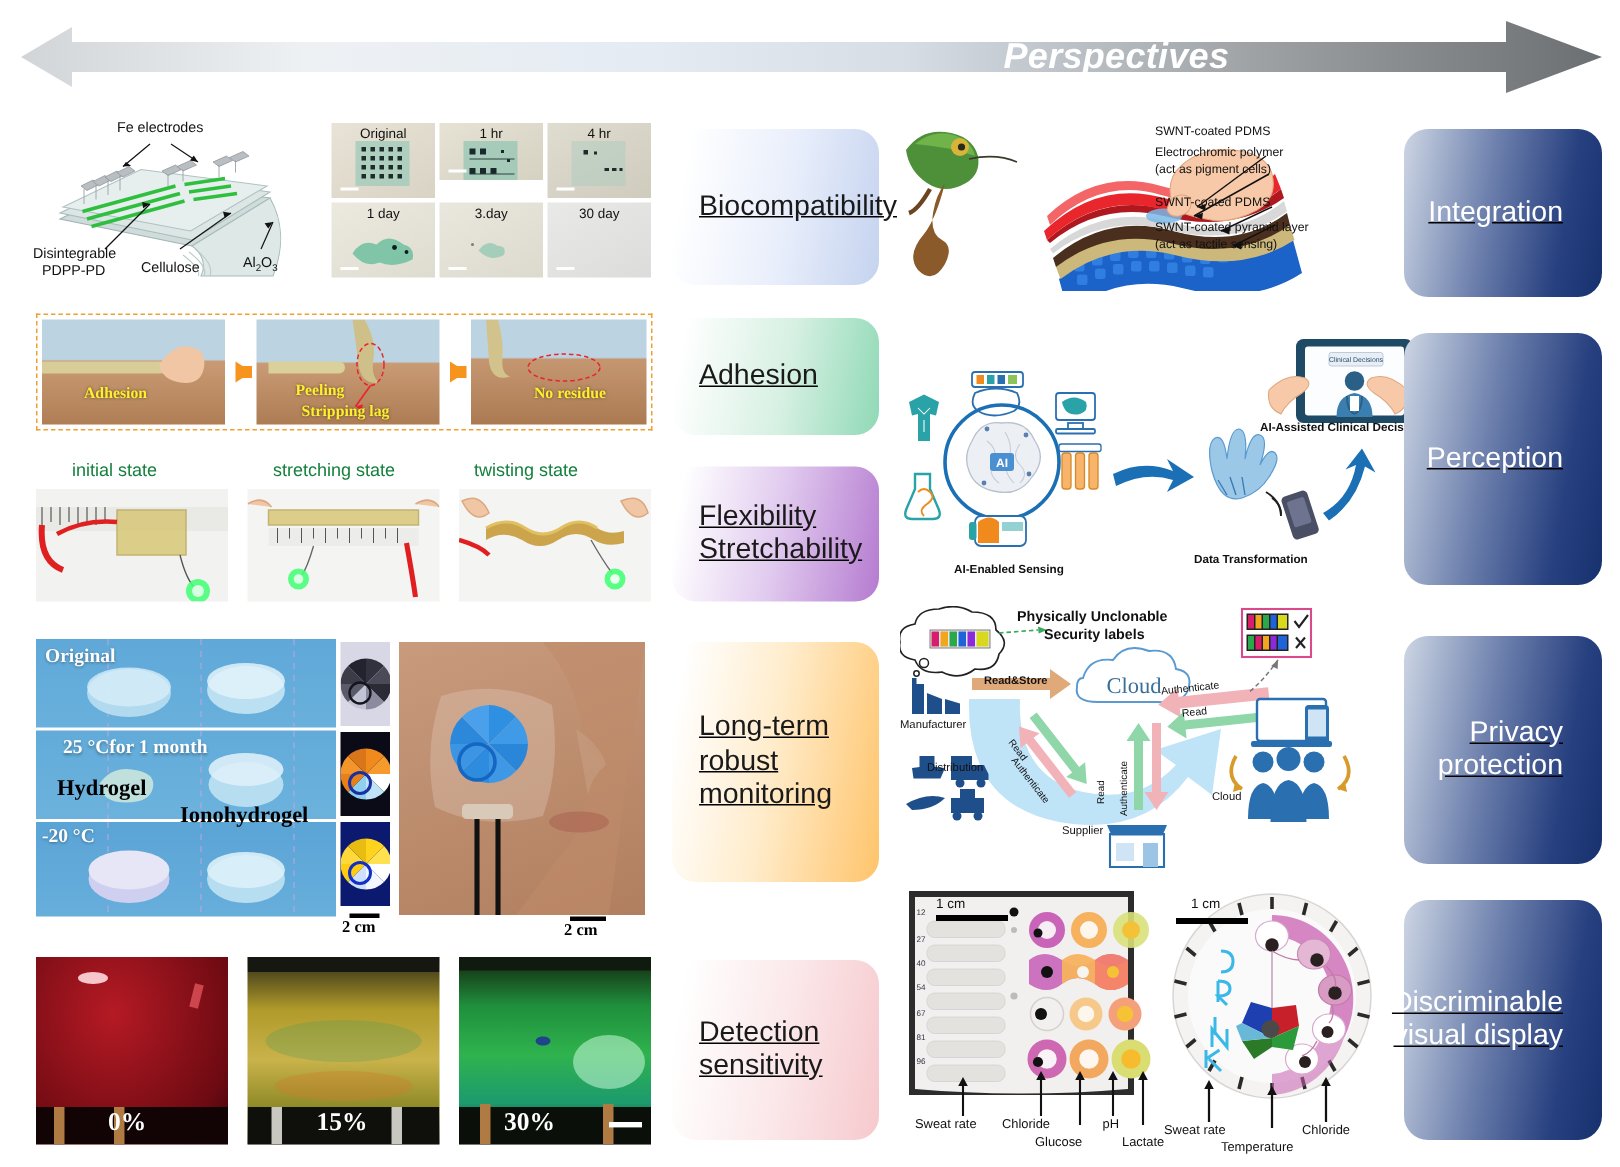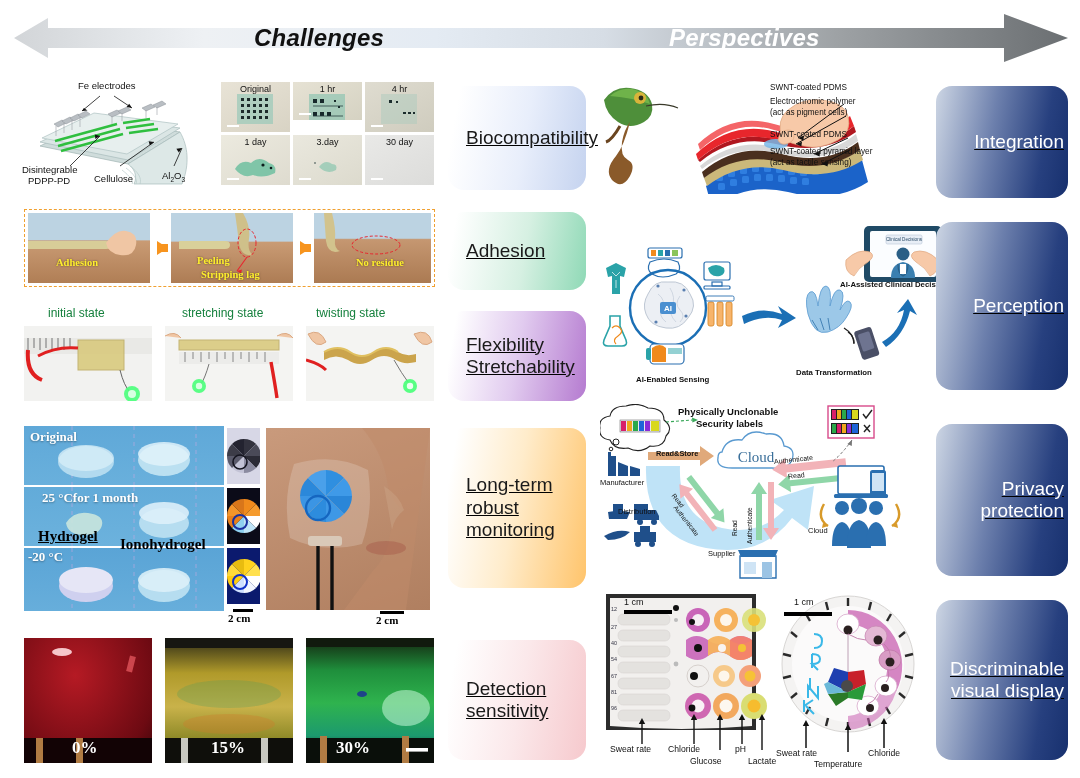--- a/index.html
+++ b/index.html
@@ -14,21 +14,21 @@
     font-style:italic;font-weight:bold;font-size:24px;letter-spacing:.2px;}
   #hdr-challenges{left:240px;color:#111;}
   #hdr-perspectives{left:655px;color:#ffffff;}
 
   
   .pill{position:absolute;border-radius:16px;display:flex;align-items:center;
         box-sizing:border-box;text-decoration:underline;}
   .pill-text{font-size:19px;line-height:1.18;color:#1a1a1a;}
   .pill-left .pill-text{padding-left:18px;}
   .pill-right{justify-content:flex-end;}
-  .pill-right .pill-text{color:#fff;text-align:right;padding-right:4px;}
+  .pill-right .pill-text{color:#fff;text-align:right;padding-right:26px;}
 
   
   .ph{position:absolute;overflow:hidden;background:#ddd;}
   .cap{position:absolute;font-size:10.5px;color:#15803d;white-space:nowrap;}
 
   
   .sch-txt{position:absolute;font-size:9.5px;color:#111;white-space:nowrap;}
 
   
   .mg{position:absolute;overflow:hidden;}
@@ -76,21 +76,20 @@
           <stop offset="0%" stop-color="#d2d5d8"></stop>
           <stop offset="18%" stop-color="#eef1f4"></stop>
           <stop offset="40%" stop-color="#e4ebf3"></stop>
           <stop offset="56%" stop-color="#d6dde5"></stop>
           <stop offset="78%" stop-color="#9ea2a5"></stop>
           <stop offset="100%" stop-color="#6b6f72"></stop>
         </linearGradient>
       </defs>
       <polygon points="0,24 34,4 34,14 990,14 990,0 1054,24 990,48 990,34 34,34 34,44" fill="url(#gArrow)"></polygon>
     </svg>
-    <div class="hdr-label" id="hdr-challenges">Challenges</div>
     <div class="hdr-label" id="hdr-perspectives">Perspectives</div>
   </div>
 
   <div class="abs" style="left:22px;top:80px;width:195px;height:108px;">
     <svg viewBox="0 0 195 108" style="position:absolute;left:0;top:0;width:195px;height:108px;">
 
       <g>
         <path d="M18,66 L72,40 L158,52 L106,84 Z" fill="#cfdcdb" stroke="#9fb3b2" stroke-width="0.7"></path>
         <path d="M18,62 L72,36 L158,48 L106,80 Z" fill="#dbe6e5" stroke="#a8bcbb" stroke-width="0.7"></path>
         <path d="M20,58 L72,33 L156,44 L105,74 Z" fill="#e7efee" stroke="#aec2c1" stroke-width="0.7"></path>
@@ -392,21 +391,21 @@
               <line x1="110" y1="0" x2="110" y2="63"></line>
               <line x1="172" y1="0" x2="172" y2="63"></line>
           </g>
           <ellipse cx="62" cy="38" rx="27" ry="16" fill="#cfd0ef"></ellipse>
           <ellipse cx="62" cy="32" rx="27" ry="13" fill="#e6e6f6"></ellipse>
           <ellipse cx="140" cy="38" rx="26" ry="16" fill="#bfe2f2" opacity=".9"></ellipse>
           <ellipse cx="140" cy="32" rx="26" ry="12" fill="#dcf0f8" opacity=".9"></ellipse>
         </svg>
         <div class="hy-lab" style="left:4px;top:1px;">-20 °C</div>
       </div>
-      <div class="hy-lab hy-lab-dark" style="left:14px;top:102px;font-size:15px;text-decoration:underline;">Hydrogel</div>
+      <div class="hy-lab hy-lab-dark" style="left:14px;top:92px;font-size:15px;">Hydrogel</div>
       <div class="hy-lab hy-lab-dark" style="left:96px;top:110px;font-size:15px;">Ionohydrogel</div>
     </div>
 
     <div class="abs" style="left:203px;top:0px;width:33px;height:185px;">
       <div class="ph" style="left:0;top:2px;width:33px;height:56px;background:#d7d7e6;">
         <svg viewBox="0 0 33 56" style="width:33px;height:56px;display:block;">
           <g transform="translate(17,28)">
             <path d="M0,0 L0,-17 A17,17 0 0,1 12,-12 Z" fill="#32323e"></path>
             <path d="M0,0 L12,-12 A17,17 0 0,1 17,0 Z" fill="#4a4a58"></path>
             <path d="M0,0 L17,0 A17,17 0 0,1 12,12 Z" fill="#2b2b36"></path>

